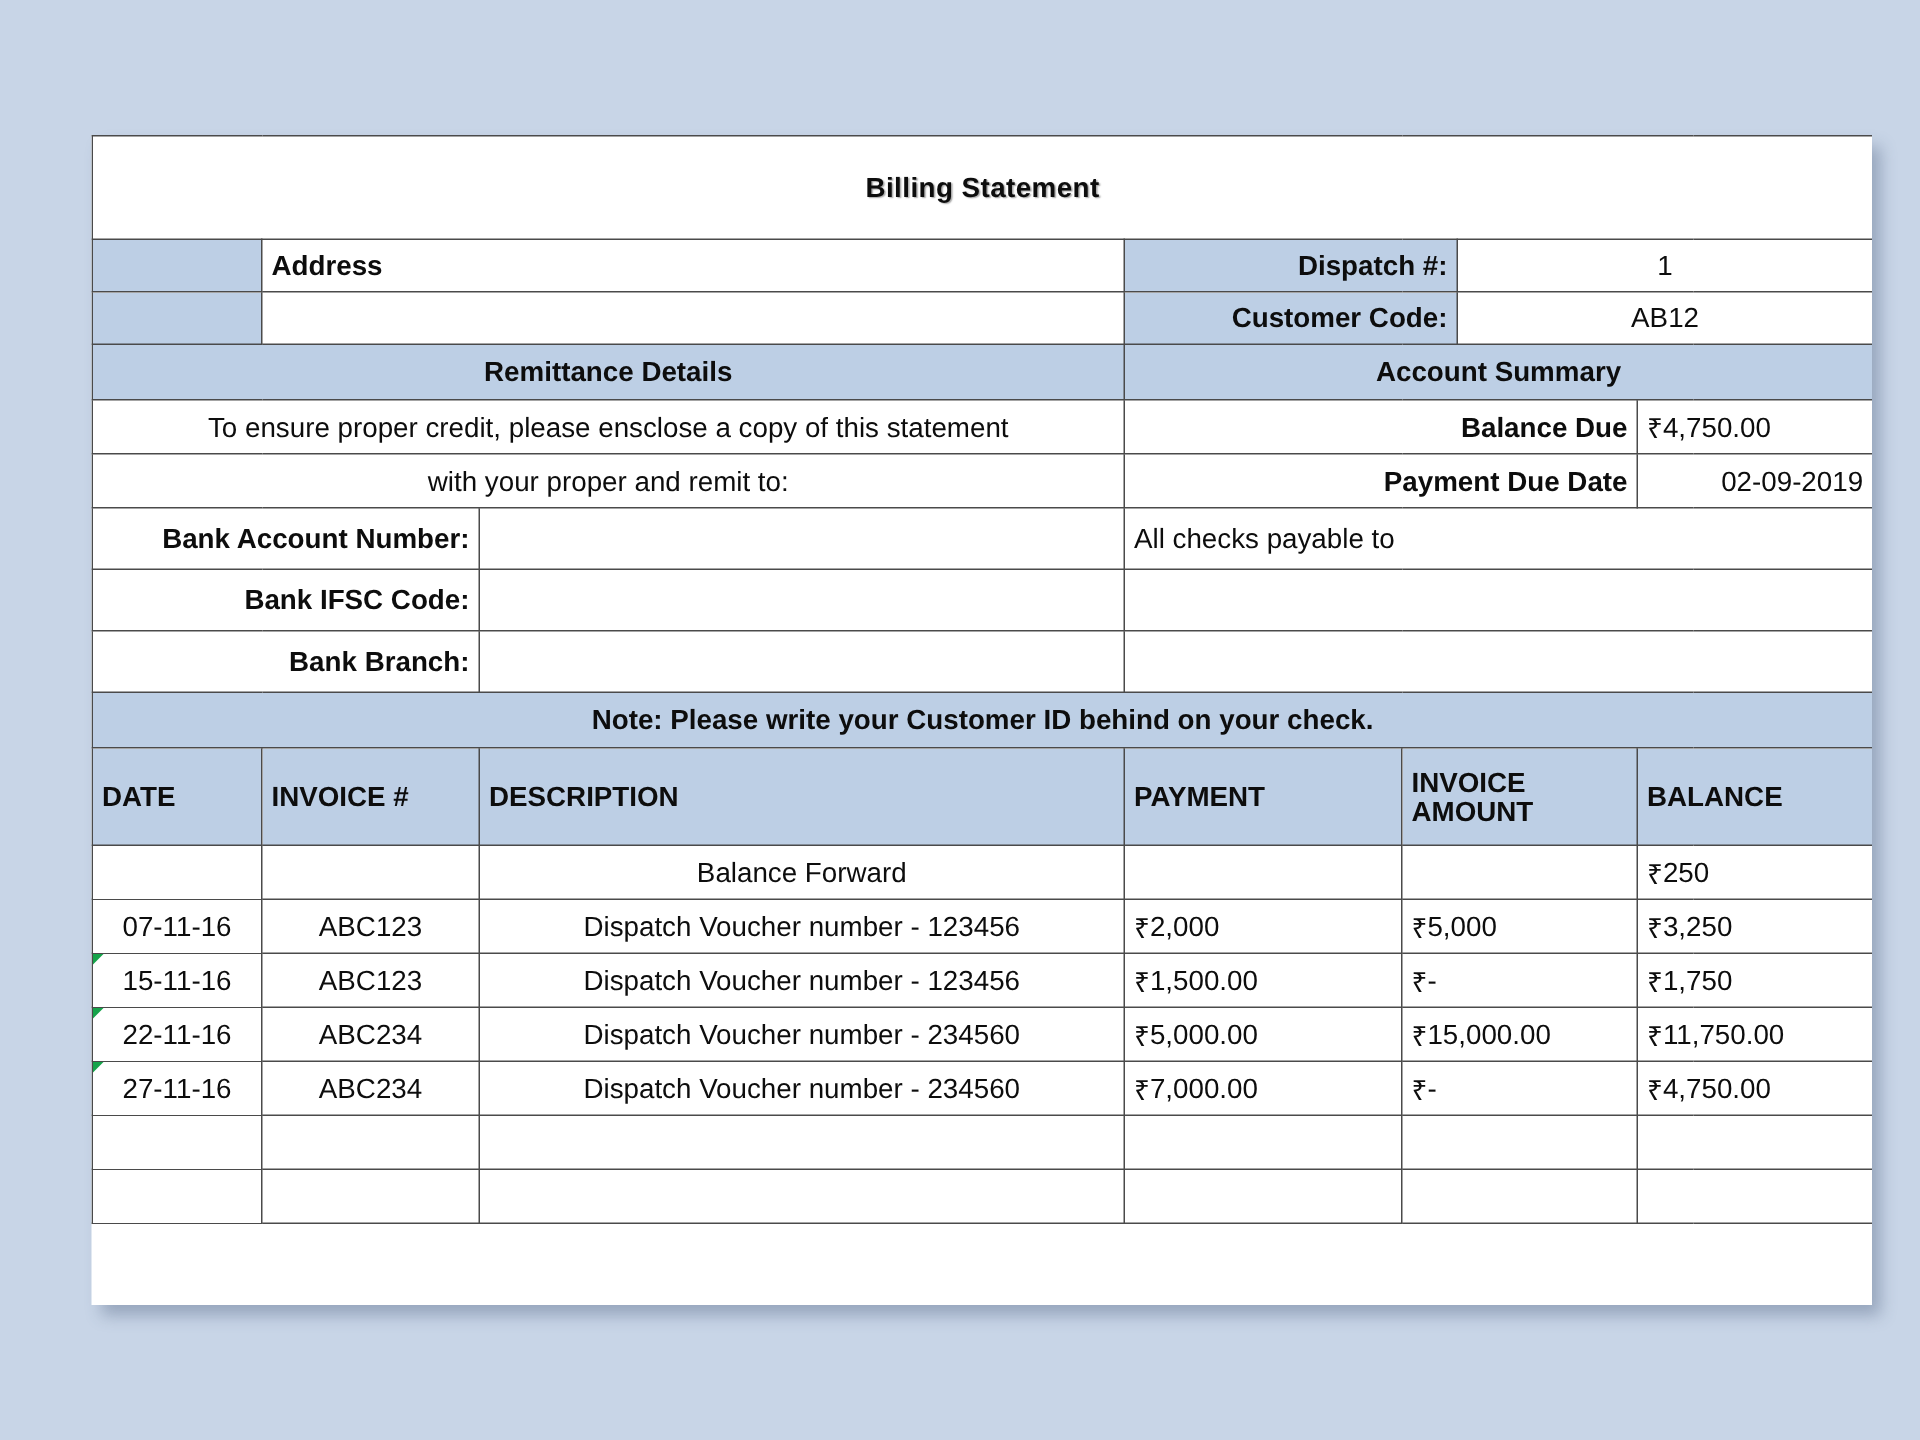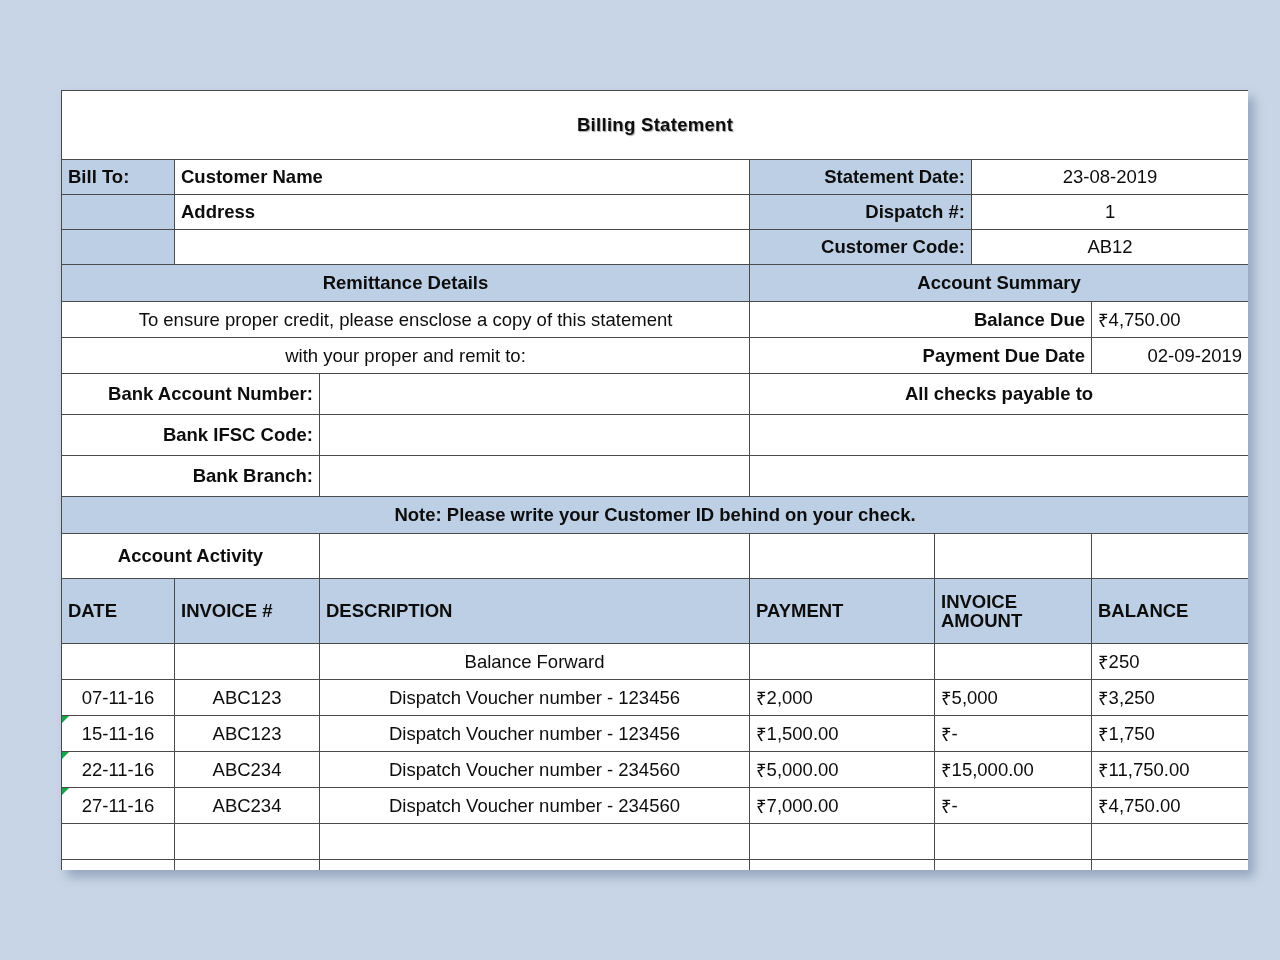--- a/index.html
+++ b/index.html
@@ -69,22 +69,22 @@
 
   .sect-head {
     text-align: center;
     font-weight: bold;
     font-size: 21px;
     background: #bdcfe5 !important;
     height: 36px;
   }
 
   .big-center {
-    text-align: center;
-    font-weight: bold;
+    text-align: left;
+    font-weight: normal;
     font-size: 24px;
   }
 
   .note-row td {
     background: #bdcfe5 !important;
     text-align: center;
     font-weight: bold;
     font-size: 18.5px;
     height: 36px;
   }
@@ -144,26 +144,20 @@
       <col style="width:120px">
       <col style="width:37px">
       <col style="width:120px">
     </colgroup>
 
     <tbody>
         <tr class="title-bar">
       <td colspan="8">Billing Statement</td>
     </tr>
 
-    <tr>
-      <td class="shade b h34">Bill To:</td>
-      <td class="b l" colspan="2">Customer Name</td>
-      <td class="shade b r" colspan="2">Statement Date:</td>
-      <td class="c" colspan="3">23-08-2019</td>
-    </tr>
 
     <tr>
       <td class="shade h34"></td>
       <td class="b l" colspan="2">Address</td>
       <td class="shade b r" colspan="2">Dispatch #:</td>
       <td class="c" colspan="3">1</td>
     </tr>
 
     <tr>
       <td class="shade h34"></td>
@@ -209,27 +203,20 @@
     <tr>
       <td class="b r h40" colspan="2">Bank Branch:</td>
       <td></td>
       <td colspan="5"></td>
     </tr>
 
     <tr class="note-row">
       <td colspan="8">Note: Please write your Customer ID behind on your check.</td>
     </tr>
 
-    <tr>
-      <td class="acct-activity h44" colspan="2">Account Activity</td>
-      <td></td>
-      <td></td>
-      <td colspan="2"></td>
-      <td colspan="2"></td>
-    </tr>
 
     <tr class="colhead">
       <td>DATE</td>
       <td>INVOICE #</td>
       <td>DESCRIPTION</td>
       <td>PAYMENT</td>
       <td colspan="2">
         <span>INVOICE</span><br>
         <span>AMOUNT</span>
       </td>

